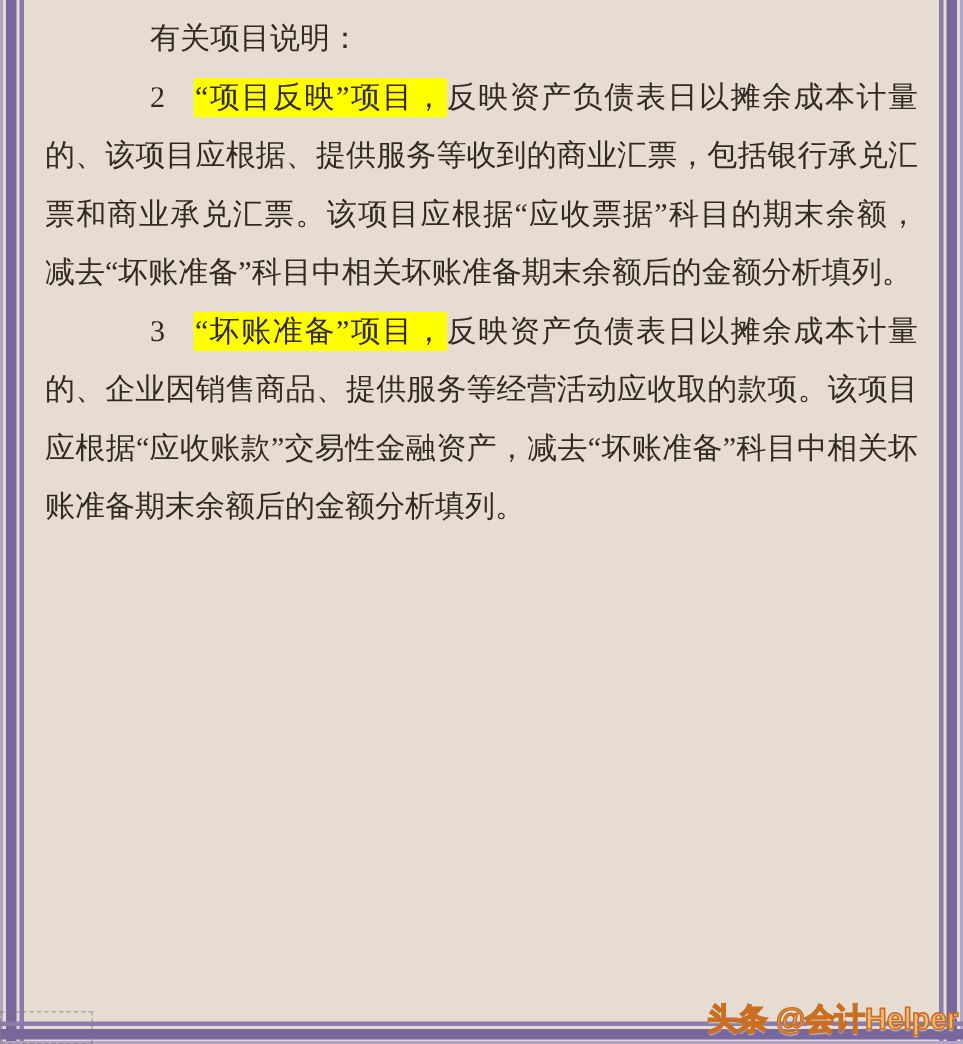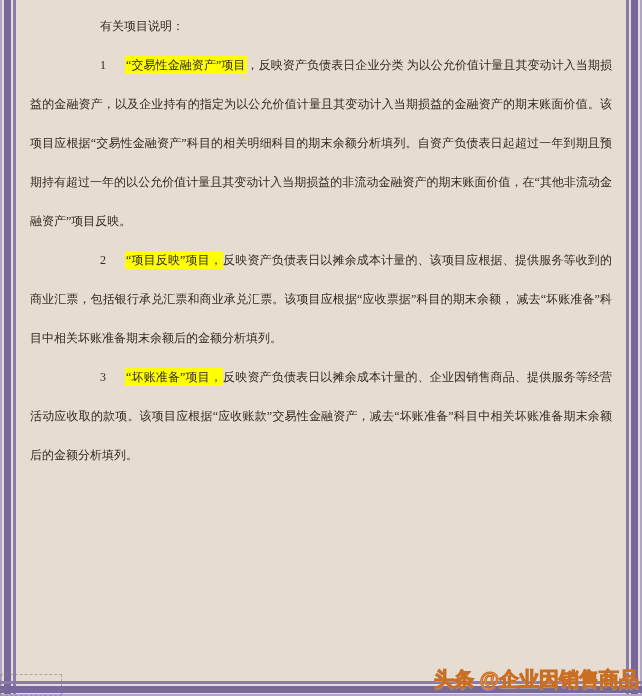--- a/index.html
+++ b/index.html
@@ -24,21 +24,21 @@
   .r2 { right: 4px; width: 7px; }
   .r3 { right: 13px; width: 3px; }
   .b1 { bottom: 0;  height: 2px; }
   .b2 { bottom: 3px; height: 7px; }
   .b3 { bottom: 12px; height: 3px; }
   
   .content {
     position: absolute;
     left: 30px; right: 30px; top: 7px;
     color: #332a23;
-    font-size: 12px;
+    font-size: 20px;
     line-height: 39px;
     text-align: justify;
   }
   .para { margin: 0; text-indent: 70px; }
   .num { padding-right: 19px; }
   .hl { background: #ffff00; padding: 2px 1px; }
   
   .watermark {
     position: absolute;
     right: 3px; bottom: 3px;
@@ -70,20 +70,19 @@
 <div class="stripe v r1 c-light"></div>
 <div class="stripe v r2 c-dark"></div>
 <div class="stripe v r3 c-mid"></div>
 <div class="stripe h b1 c-light"></div>
 <div class="stripe h b2 c-dark"></div>
 <div class="stripe h b3 c-mid"></div>
 
 <div class="content">
   <p class="para">有关项目说明：</p>
 
-<p class="para"><span class="num">1</span><span class="hl">“交易性金融资产”项目</span><span>，反映资产负债表日企业分类 为以公允价值计量且其变动计入当期损益的金融资产，以及企业持有的指定为以公允价值计量且其变动计入当期损益的金融资产的期末账面价值。该项目应根据“交易性金融资产”科目的相关明细科目的期末余额分析填列。自资产负债表日起超过一年到期且预期持有超过一年的以公允价值计量且其变动计入当期损益的非流动金融资产的期末账面价值，在“其他非流动金融资产”项目反映。</span></p>
     <p class="para"><span class="num">2</span><span class="hl">“项目反映”项目，</span><span>反映资产负债表日以摊余成本计量的、该项目应根据、提供服务等收到的商业汇票，包括银行承兑汇票和商业承兑汇票。该项目应根据“应收票据”科目的期末余额， 减去“坏账准备”科目中相关坏账准备期末余额后的金额分析填列。</span></p>
     <p class="para"><span class="num">3</span><span class="hl">“坏账准备”项目，</span><span>反映资产负债表日以摊余成本计量的、企业因销售商品、提供服务等经营活动应收取的款项。该项目应根据“应收账款”交易性金融资产，减去“坏账准备”科目中相关坏账准备期末余额后的金额分析填列。</span></p>
   </div>
 
 <div class="sel-outline"></div>
 
-<div class="watermark">头条 @企业因销售商品</div>
+<div class="watermark">头条 @会计Helper</div>
 
 </body></html>

